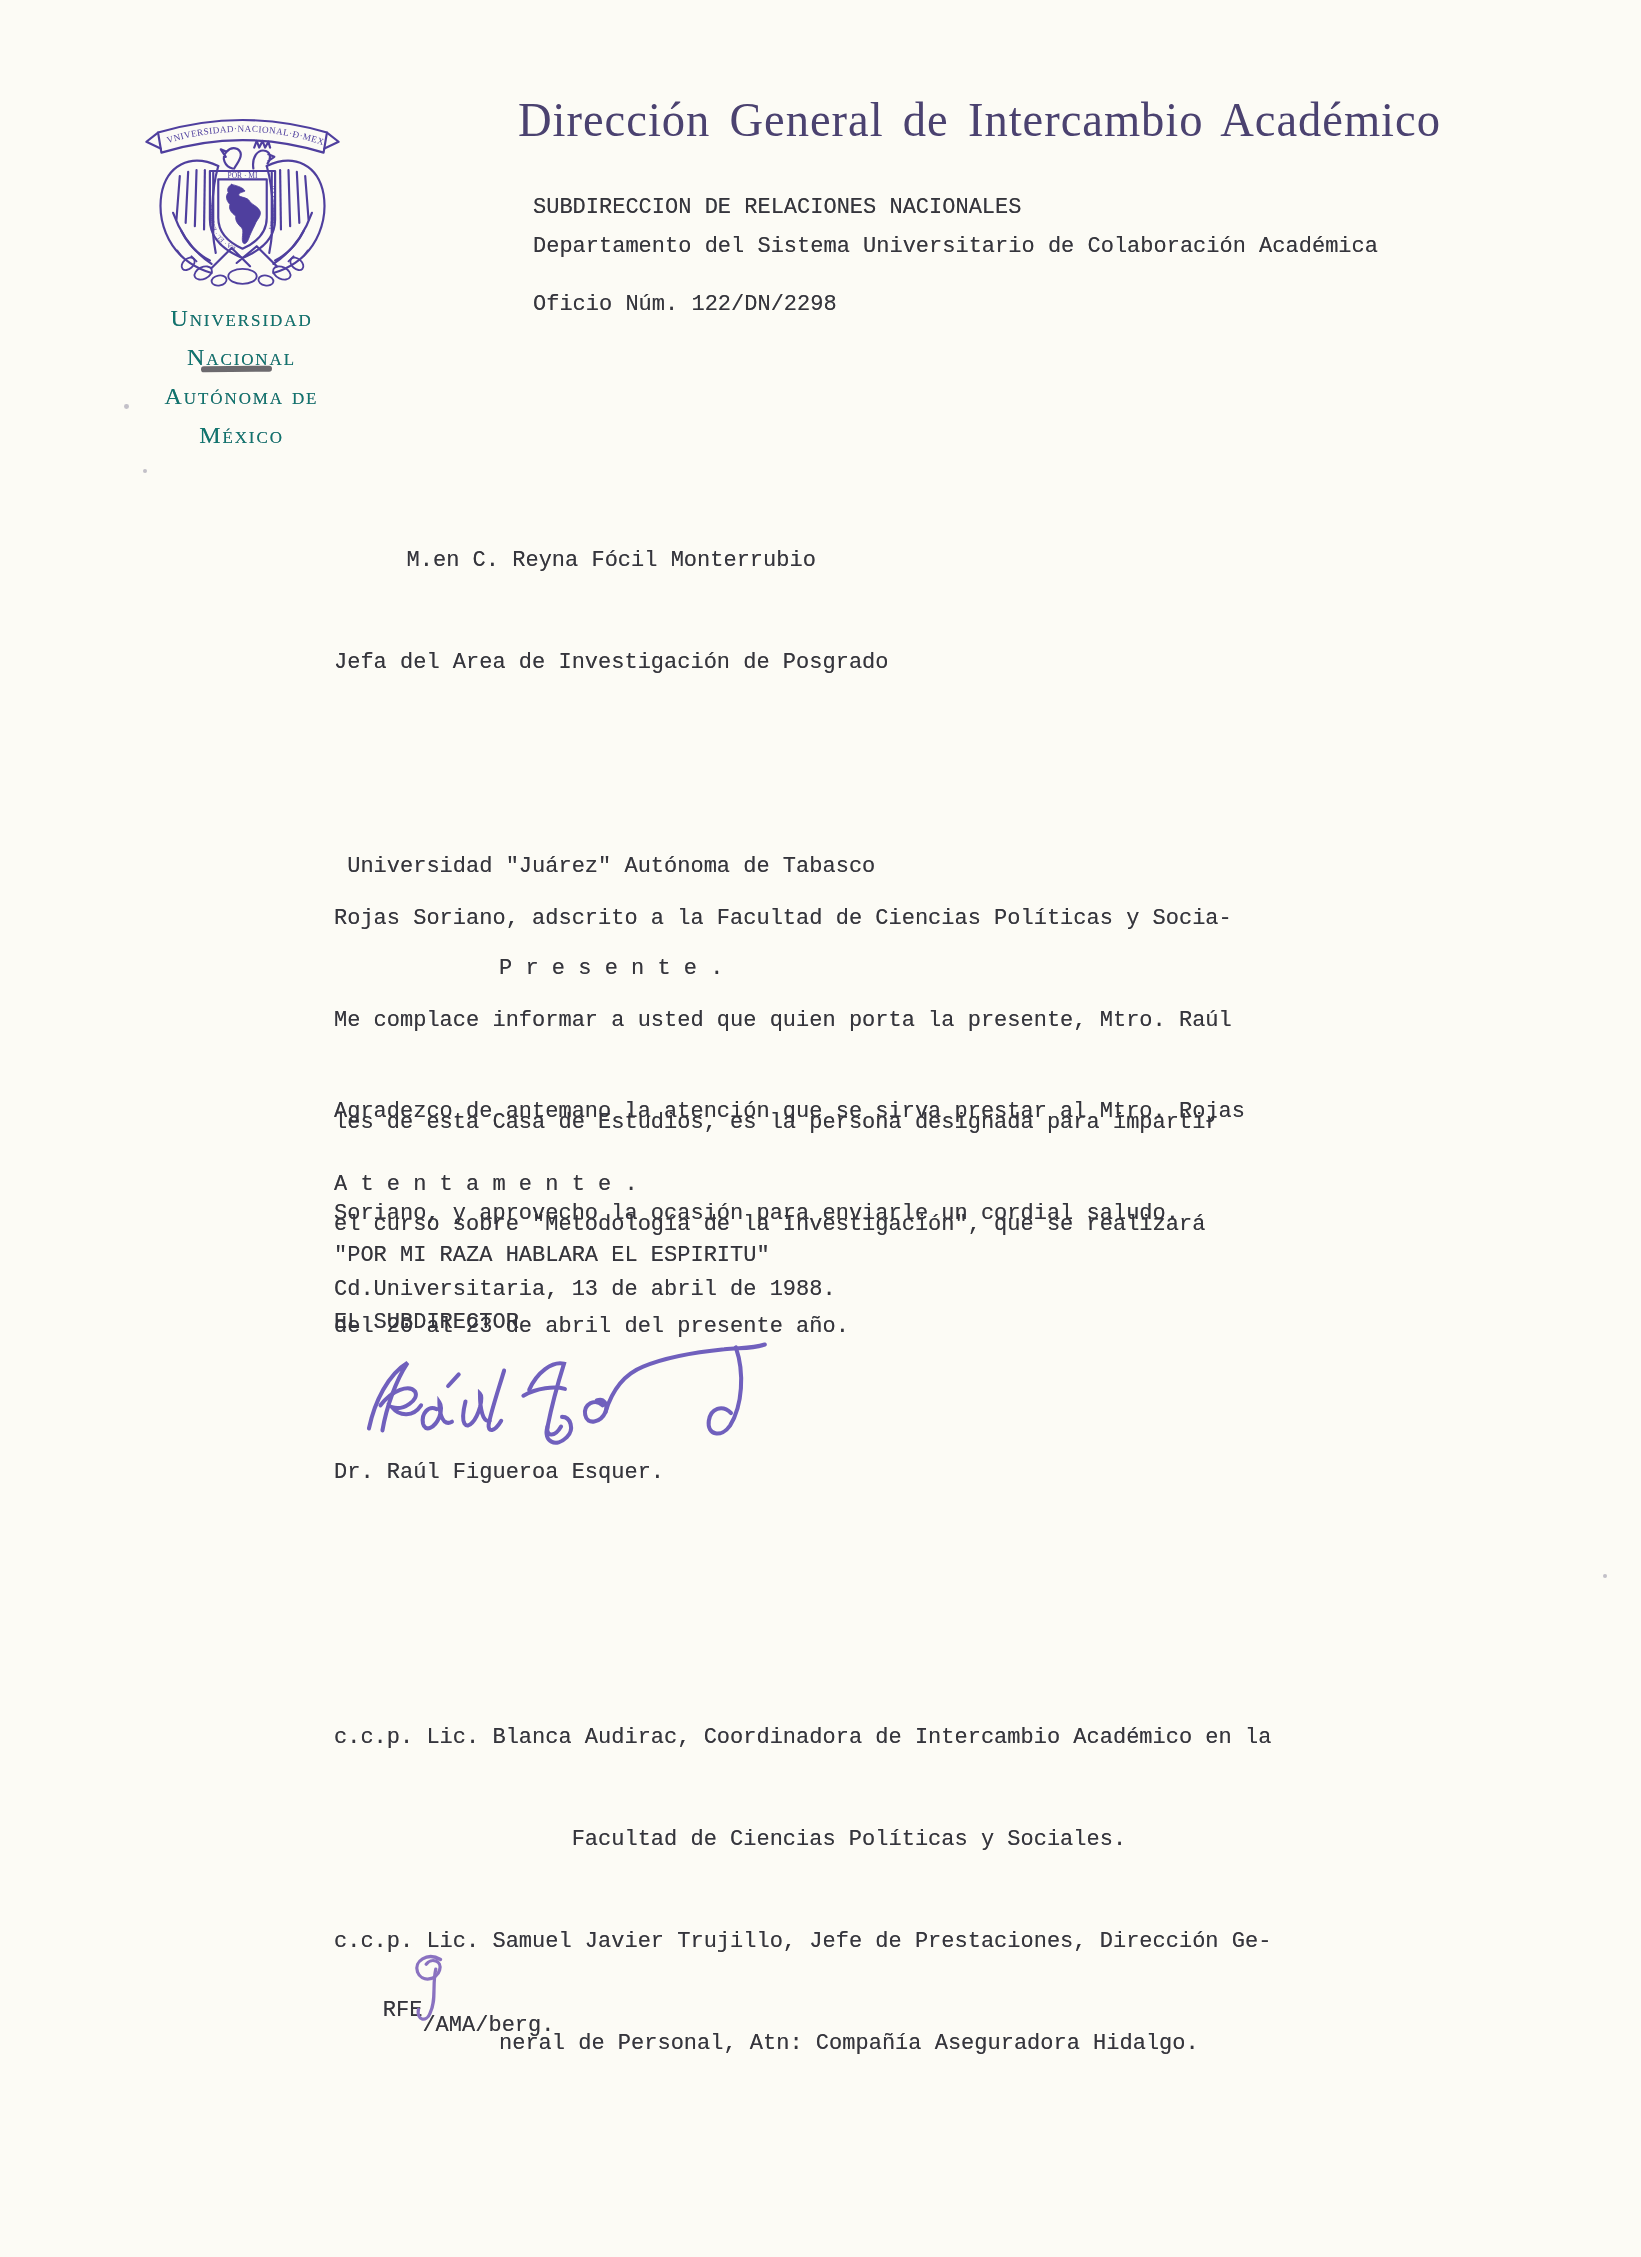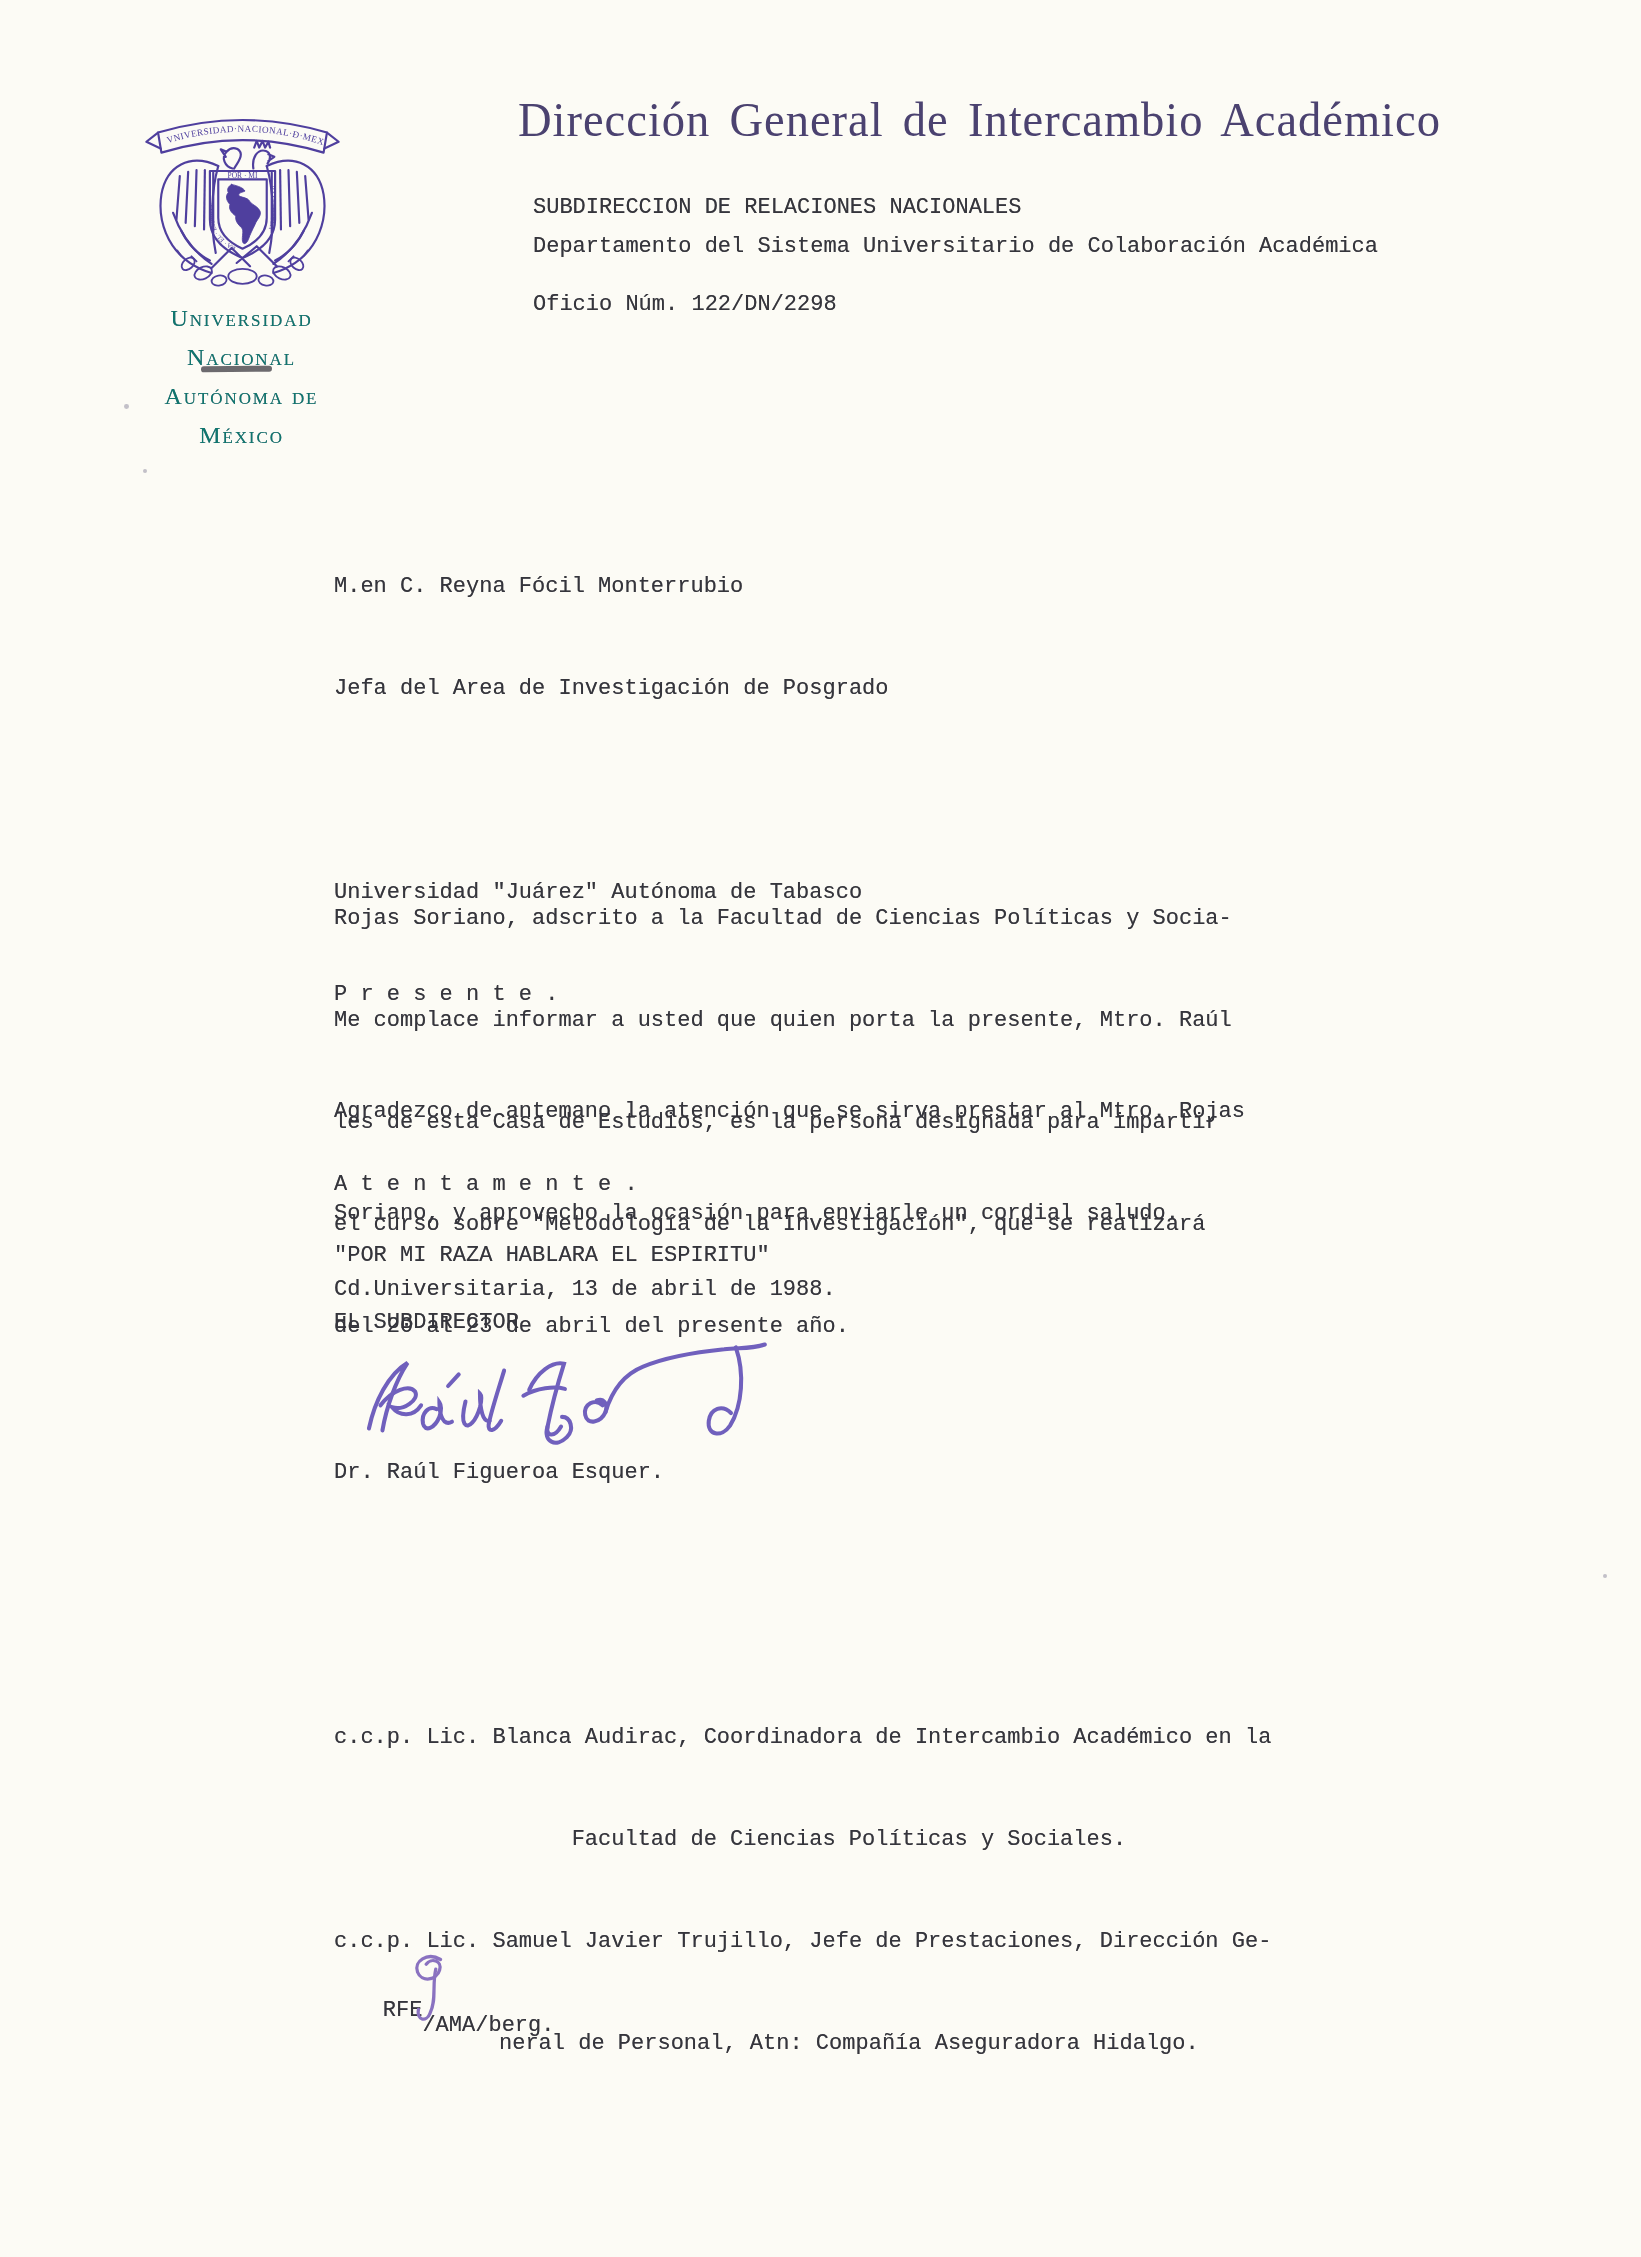--- a/index.html
+++ b/index.html
@@ -138,21 +138,21 @@
     <div>México</div>
   </div>
 
   <div class="lh-title">Dirección General de Intercambio Académico</div>
   <div class="tw" style="left:533px;top:191px;">SUBDIRECCION DE RELACIONES NACIONALES</div>
   <div class="tw" style="left:533px;top:230px;">Departamento del Sistema Universitario de Colaboración Académica</div>
   <div class="tw" style="left:533px;top:288px;">Oficio Núm. 122/DN/2298</div>
 
   <div class="smudge"></div>
 
-  <div class="tw" style="left:334px;top:502px;">
+  <div class="tw" style="left:334px;top:476px;text-align:center;">
     <div>M.en C. Reyna Fócil Monterrubio</div>
     <div>Jefa del Area de Investigación de Posgrado</div>
     <div style="height:31px;"></div>
     <div>Universidad "Juárez" Autónoma de Tabasco</div>
     <div>P r e s e n t e .</div>
   </div>
 
   <div class="tw" style="left:334px;top:834px;">
     <div>Rojas Soriano, adscrito a la Facultad de Ciencias Políticas y Socia-</div>
     <div>Me complace informar a usted que quien porta la presente, Mtro. Raúl</div>

